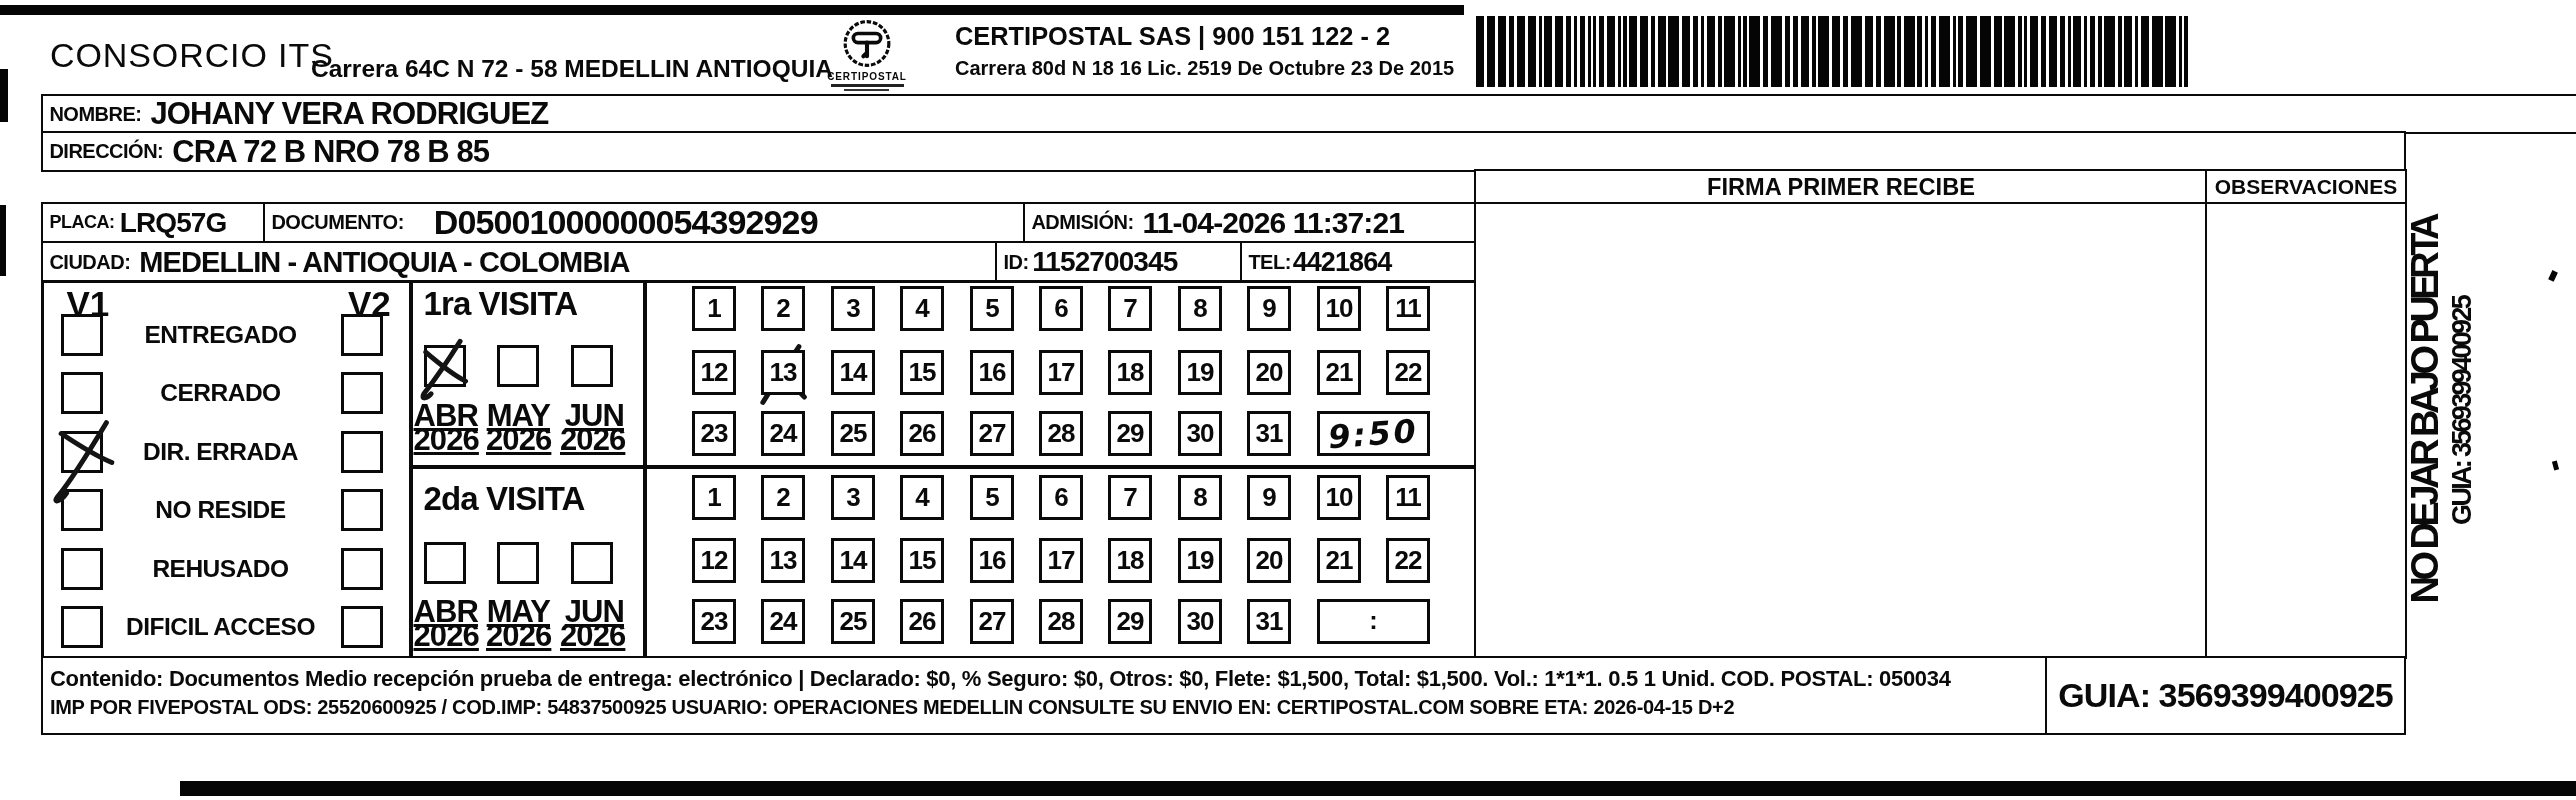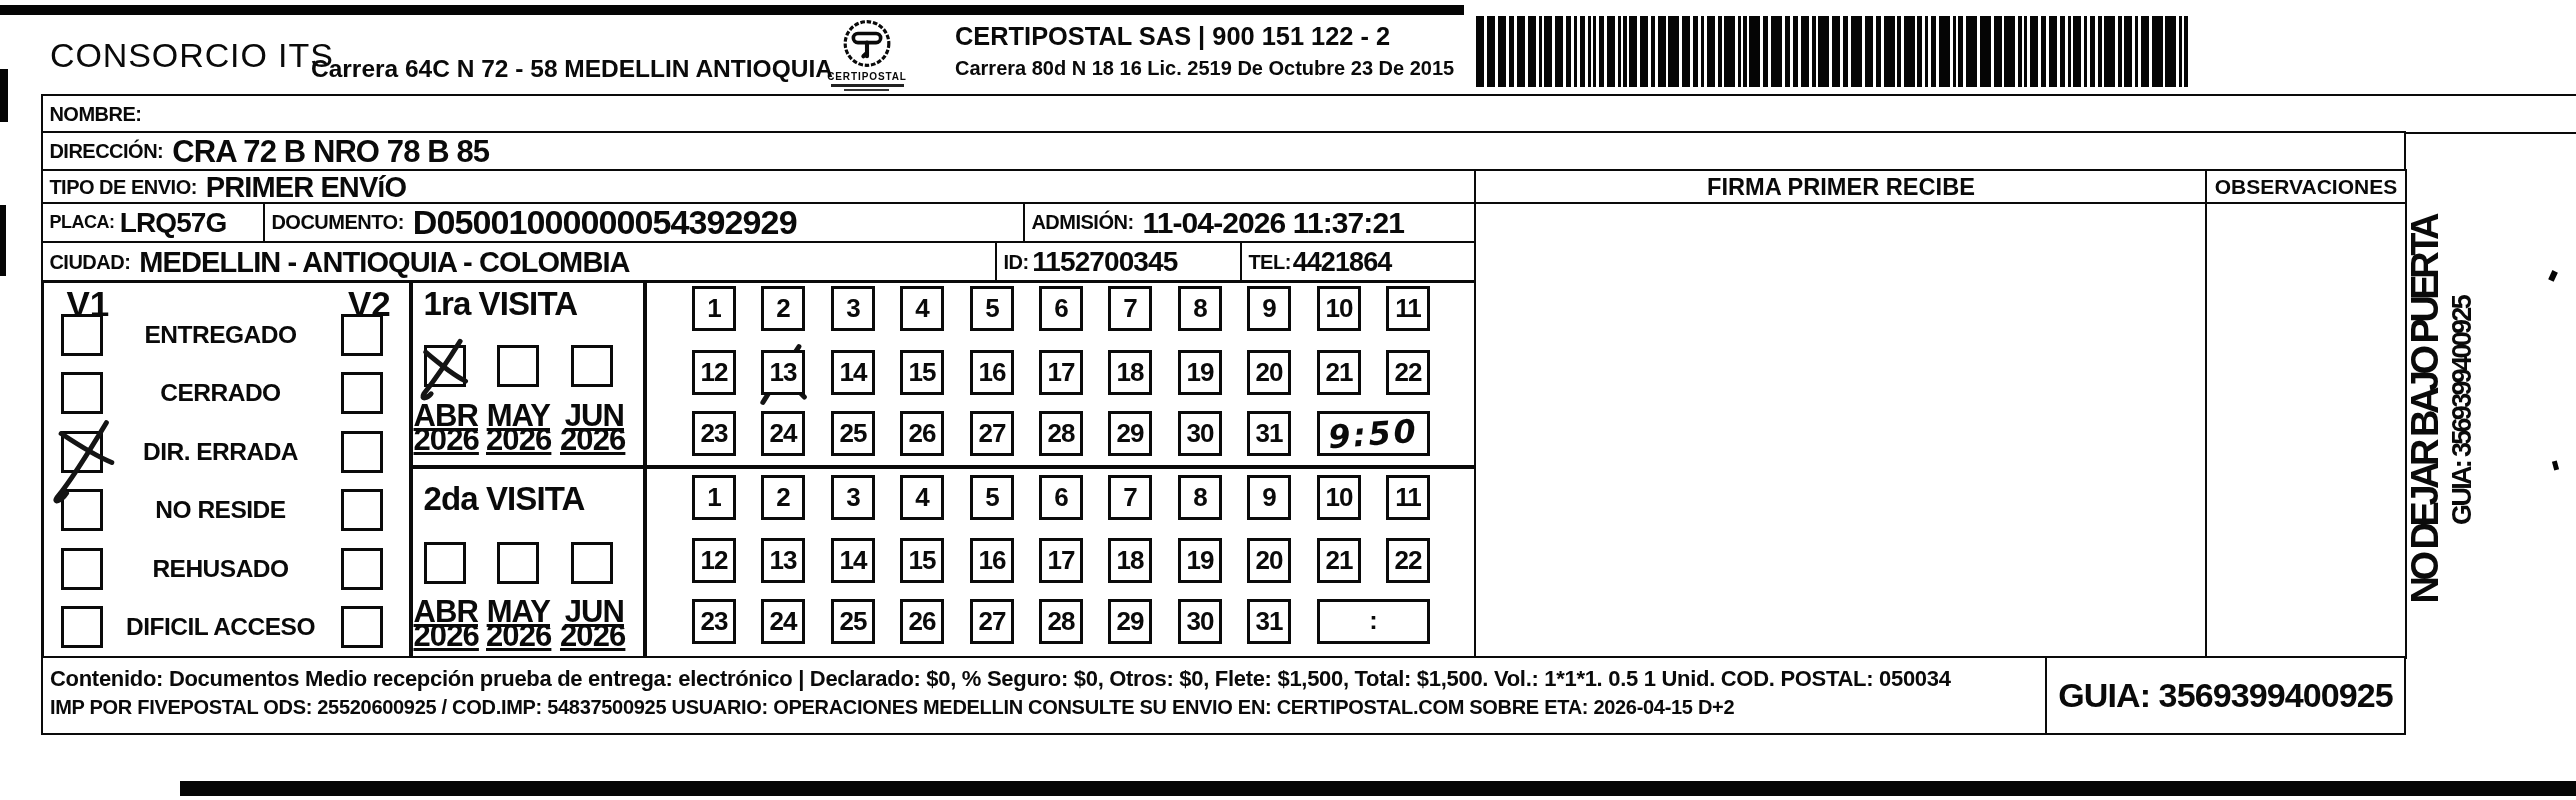--- a/index.html
+++ b/index.html
@@ -153,37 +153,34 @@
       <div class="bar" style="left: 659px; width: 2.7px;"></div>
       <div class="bar" style="left: 665px; width: 8.2px;"></div>
       <div class="bar" style="left: 676px; width: 11px;"></div>
       <div class="bar" style="left: 689px; width: 11px;"></div>
       <div class="bar" style="left: 703px; width: 2.7px;"></div>
       <div class="bar" style="left: 708px; width: 3.6px;"></div>
     </div>
 
   <div class="cell" style="left:41px;top:94px;width:2563px;height:40px;">
     <span class="lab">NOMBRE:</span>
+    <span class="val">JOHANY VERA RODRIGUEZ</span>
   </div>
   <div class="cell" style="left:41px;top:131px;width:2365px;height:41px;">
     <span class="lab">DIRECCIÓN:</span>
     <span class="val">CRA 72 B NRO 78 B 85</span>
   </div>
-  <div class="cell" style="left:41px;top:169px;width:1436px;height:36px;">
-    <span class="lab">TIPO DE ENVIO:</span>
-    <span class="val" style="font-size:29px;">PRIMER ENVíO</span>
-  </div>
   <div class="cell hdr-center" style="left:1474px;top:169px;width:734px;height:36px;font-size:23.6px;">FIRMA PRIMER RECIBE</div>
   <div class="cell hdr-center" style="left:2205px;top:169px;width:202px;height:36px;font-size:21px;">OBSERVACIONES</div>
 
   <div class="cell" style="left:41px;top:202px;width:225px;height:41px;">
     <span class="lab" style="font-size:18px;margin-right:5.4px;">PLACA:</span>
     <span class="val" style="font-size:28px;">LRQ57G</span>
   </div>
-  <div class="cell" style="left:263px;top:202px;width:763px;height:41px;">
+  <div class="cell" style="left:263px;top:202px;width:763px;height:41px;gap:21px;">
     <span class="lab">DOCUMENTO:</span>
     <span class="val" style="font-size:34px;">D05001000000054392929</span>
   </div>
   <div class="cell" style="left:1023px;top:202px;width:453px;height:41px;">
     <span class="lab">ADMISIÓN:</span>
     <span class="val" style="font-size:30px;">11-04-2026 11:37:21</span>
   </div>
   <div class="cell" style="left:41px;top:241px;width:957px;height:42px;">
     <span class="lab">CIUDAD:</span>
     <span class="val" style="font-size:29px;">MEDELLIN - ANTIOQUIA - COLOMBIA</span>

